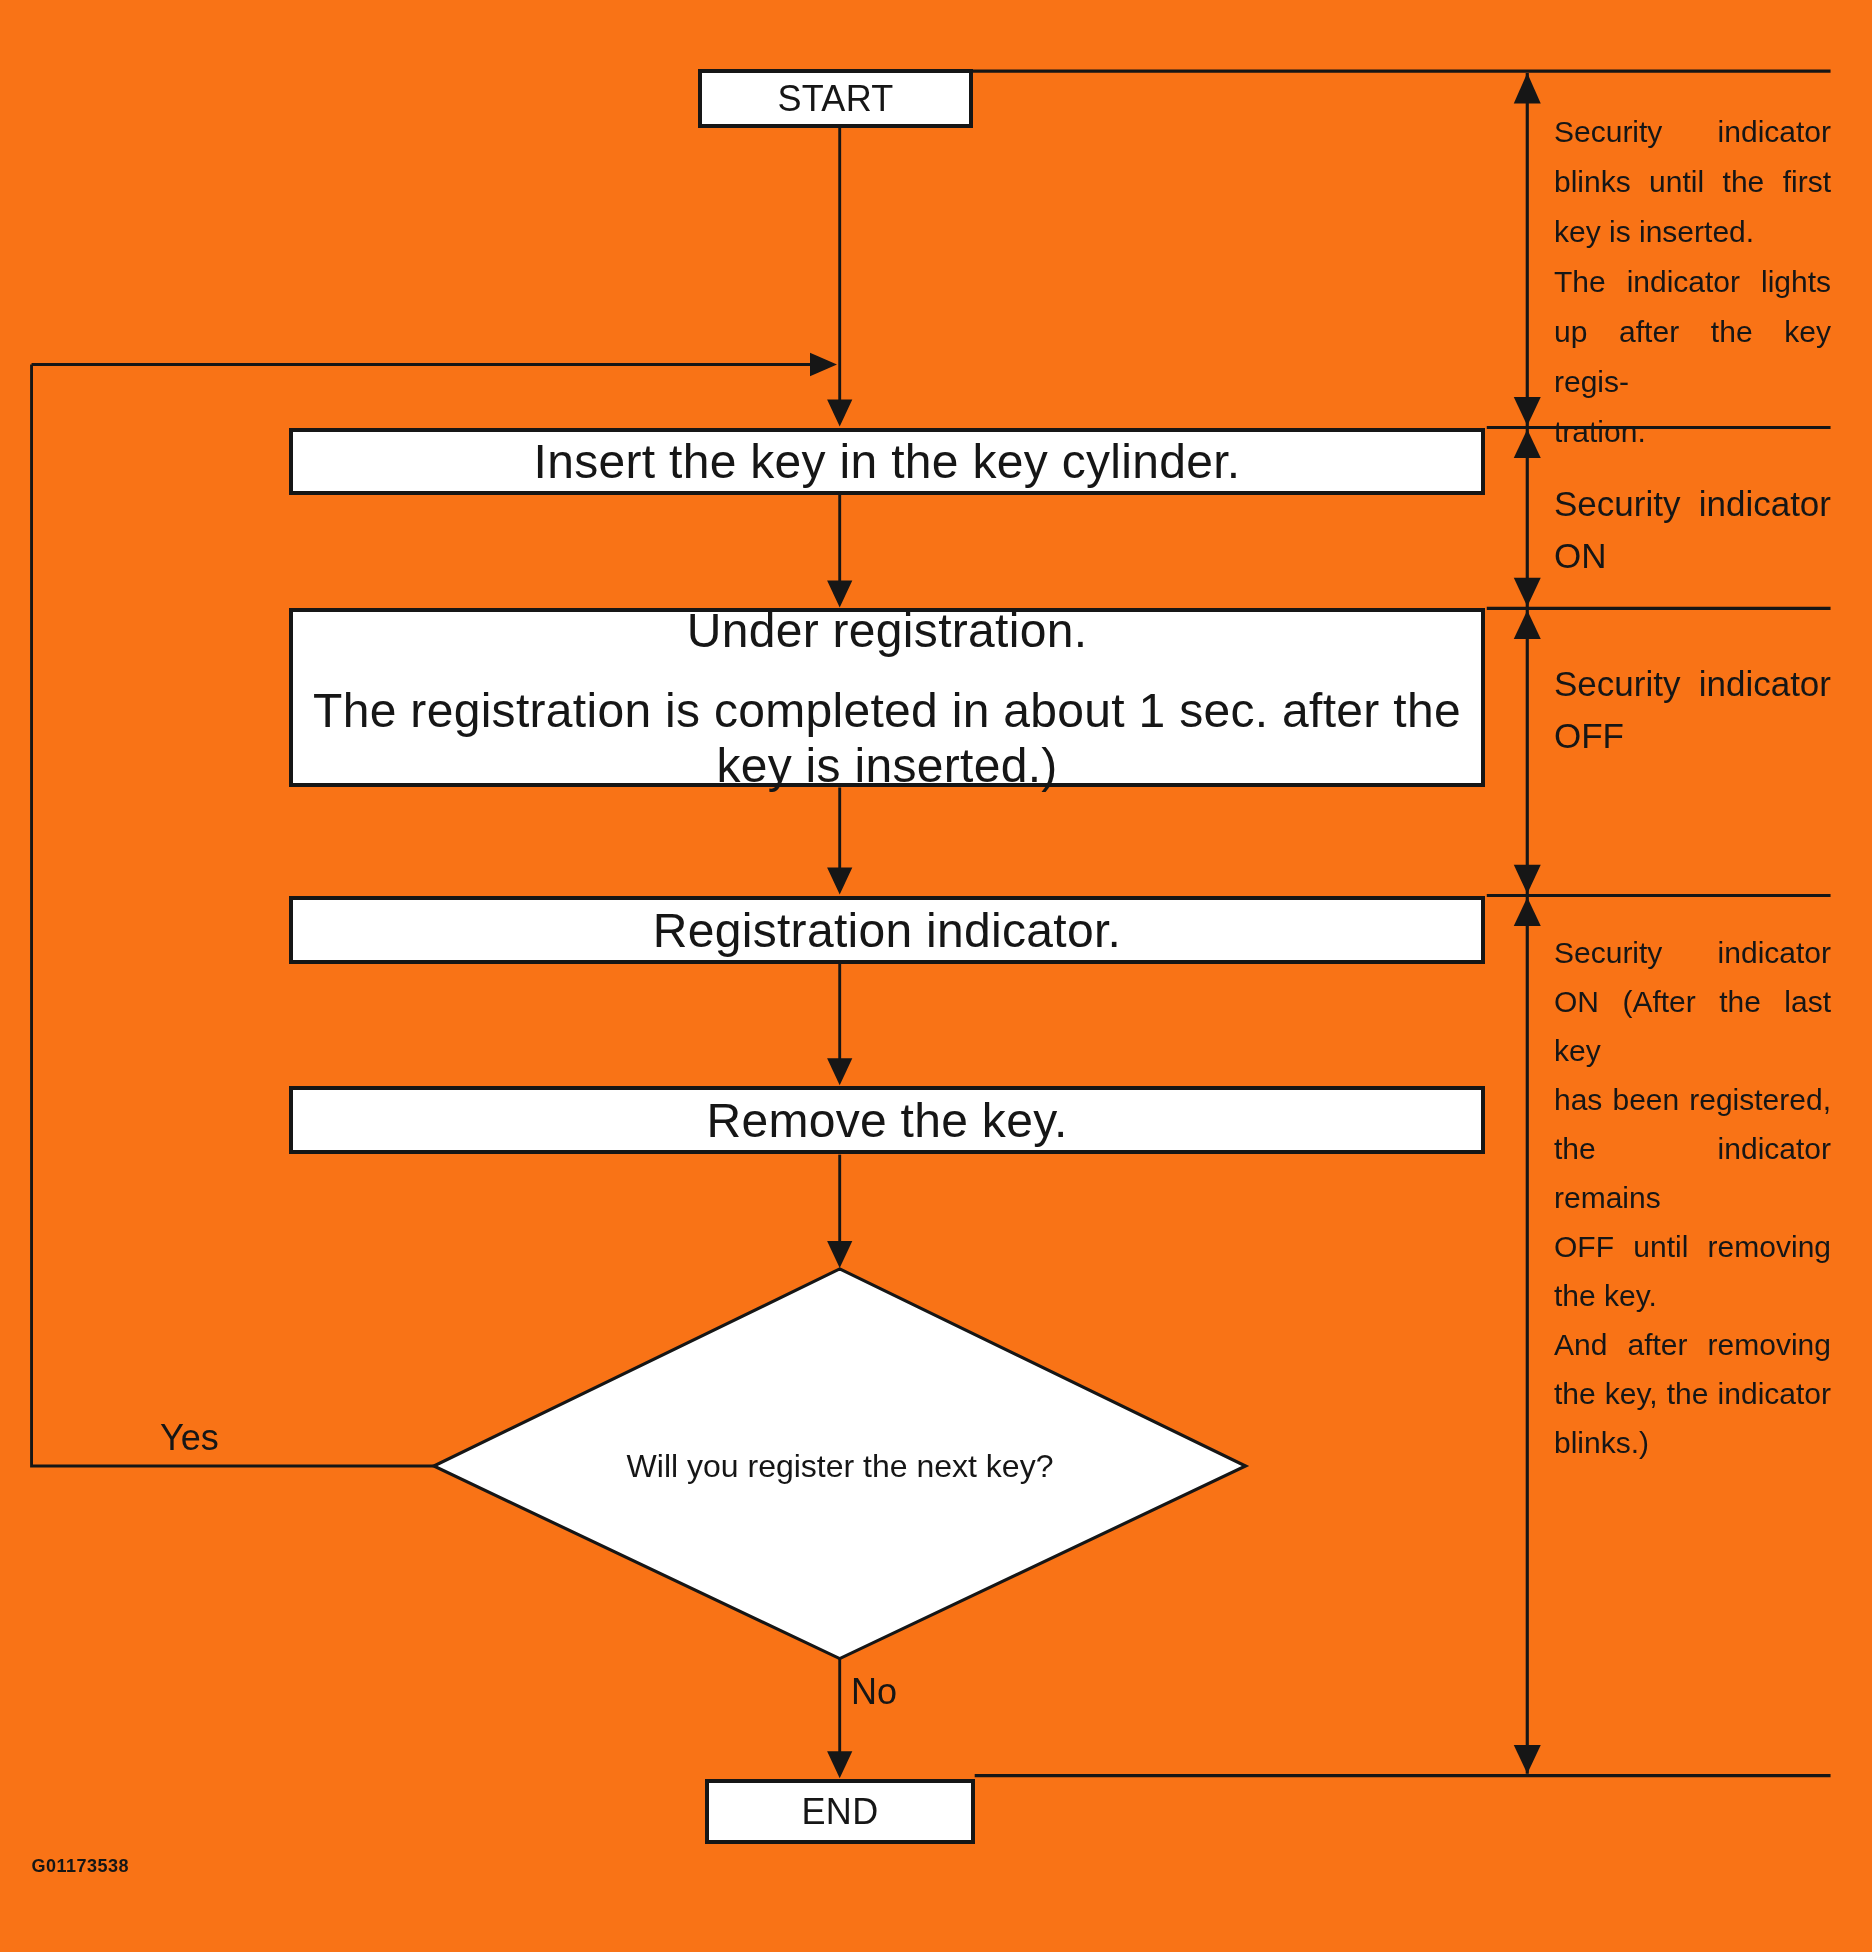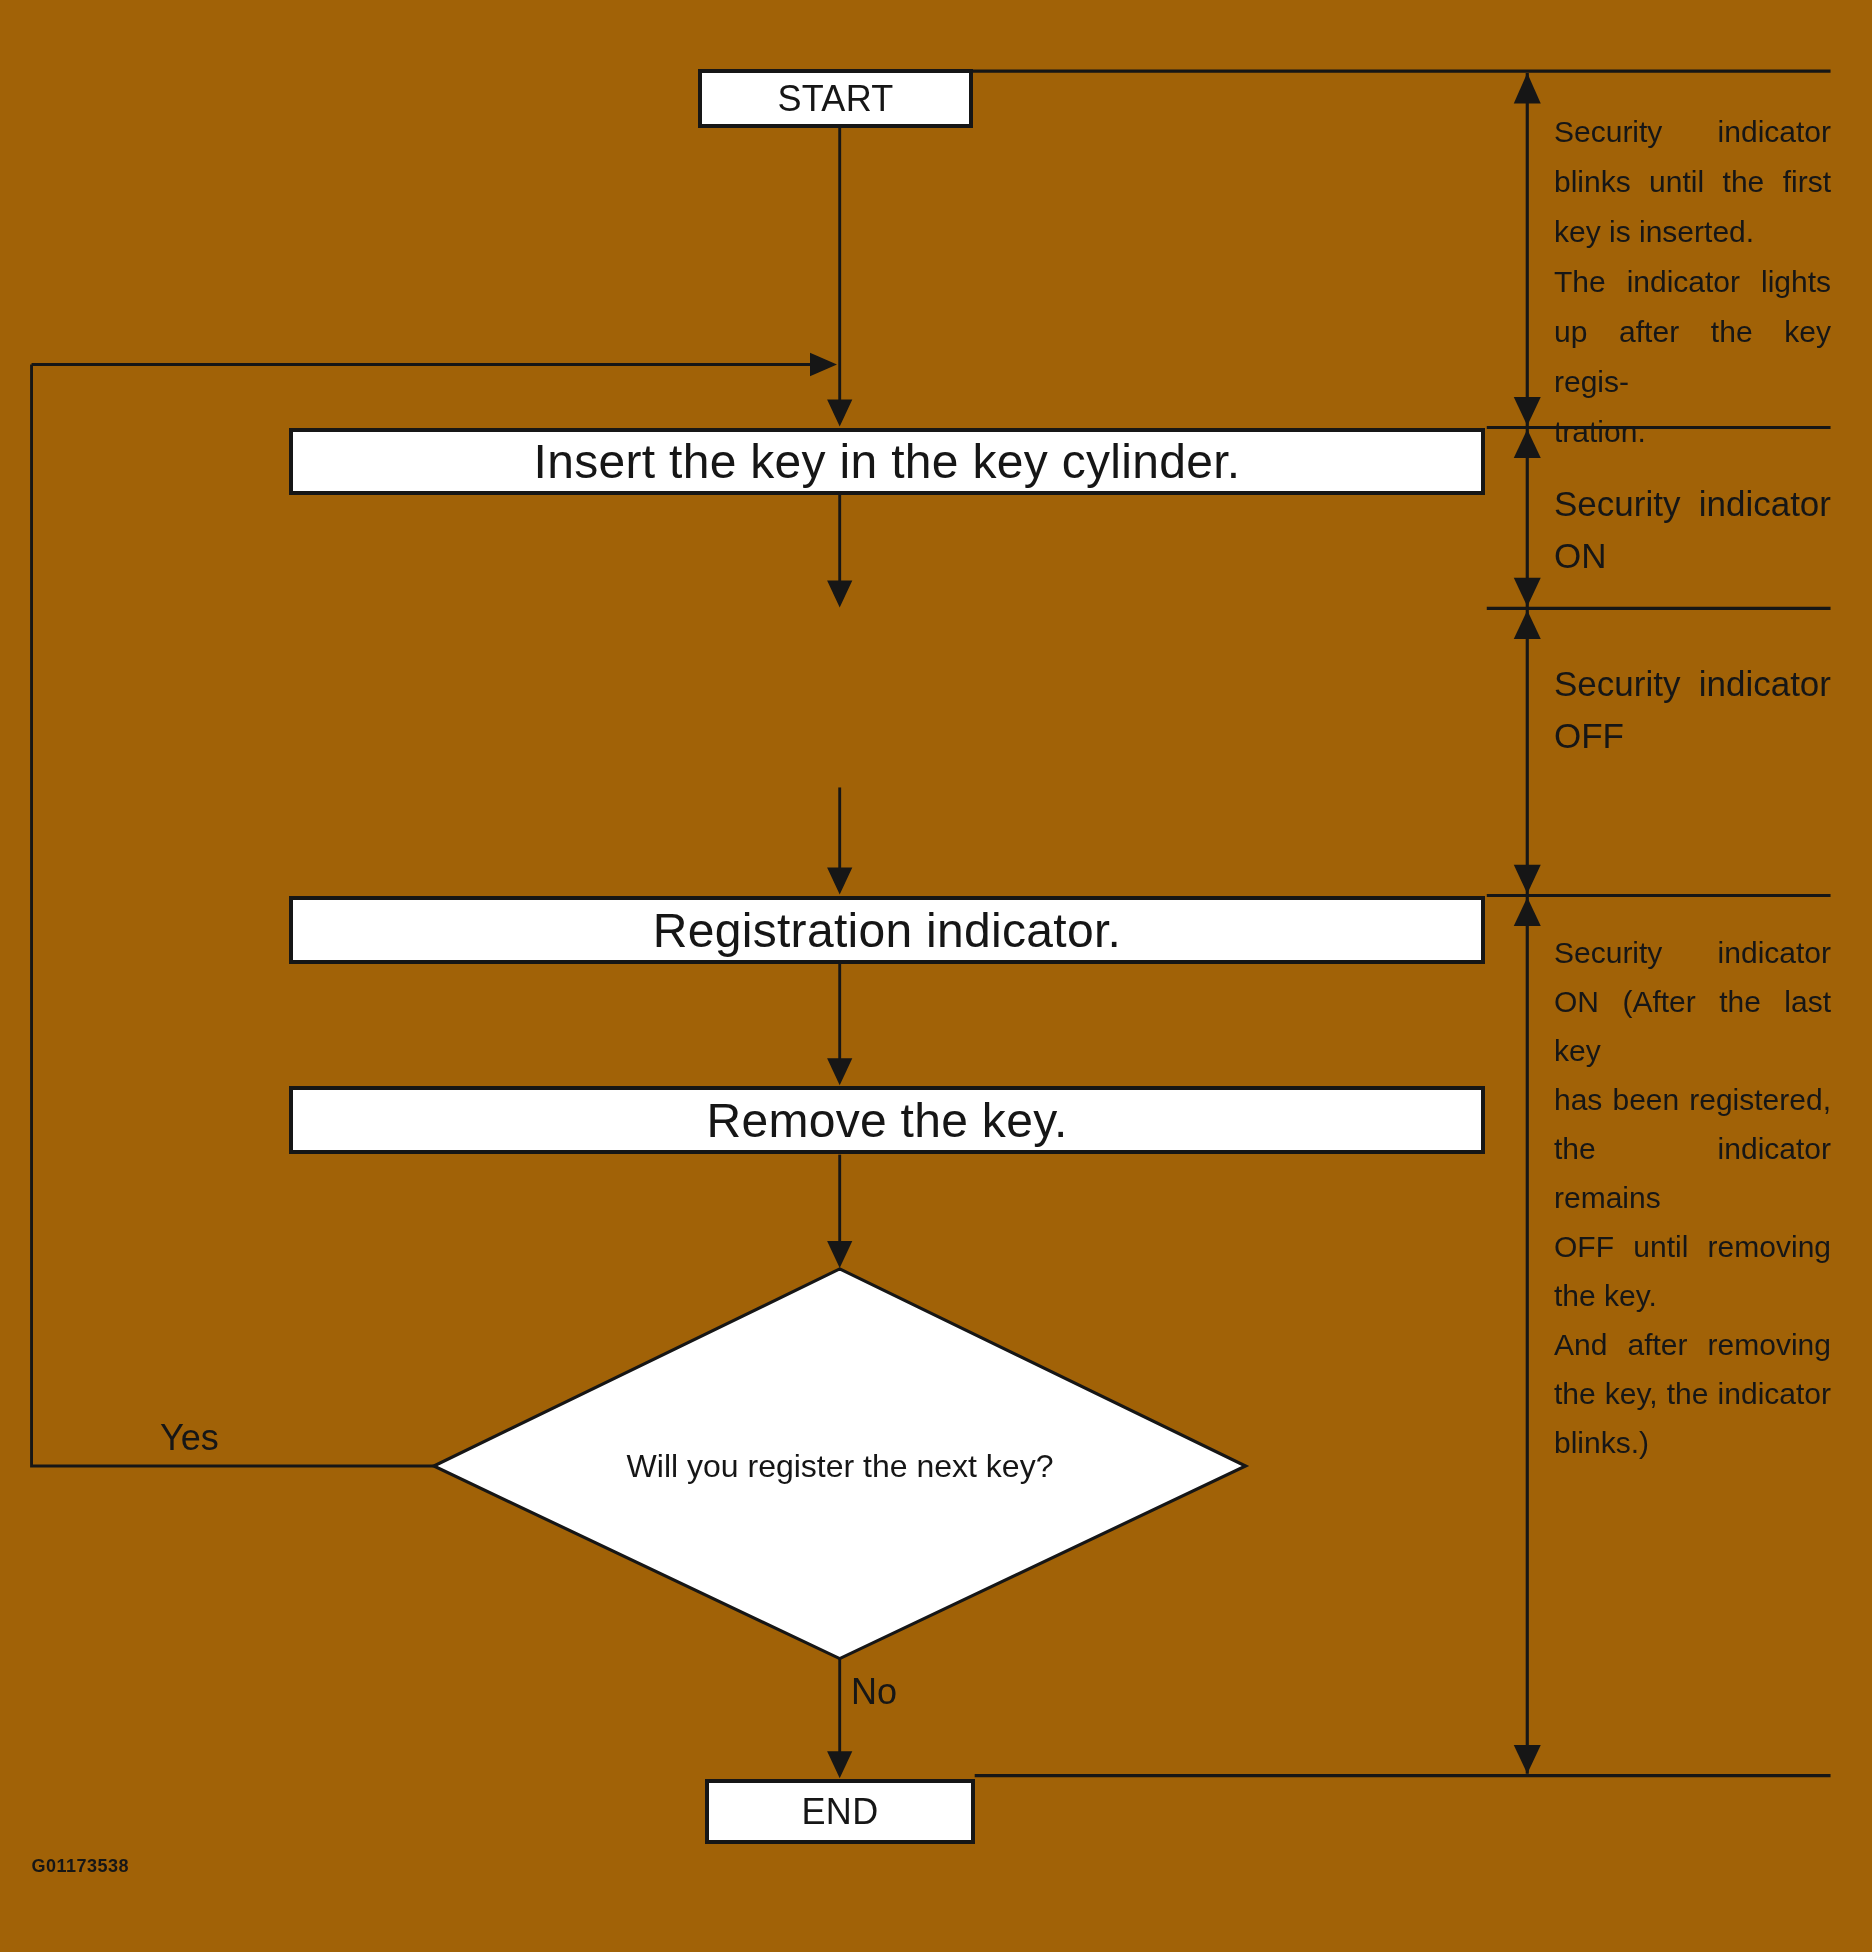--- a/index.html
+++ b/index.html
@@ -1,17 +1,17 @@
 <!DOCTYPE html>
 <html style="font-size:14.4px"><head>
 <meta charset="utf-8">
 <style>
   html,body { margin:0; padding:0; background:#ffffff; }
   .canvas {
-    position:relative; width:1872px; height:1952px; background:#a16207;
+    position:relative; width:1872px; height:1952px; background:#f97316;
     font-family:"Liberation Sans", sans-serif; color:#161616; overflow:hidden;
   }
   .lines-svg { position:absolute; left:0; top:0; width:1872px; height:1952px; }
 
   .box {
     position:absolute; box-sizing:border-box; border:4.5px solid #161616; background:#ffffff;
     display:flex; align-items:center; justify-content:center; text-align:center;
     font-size:48px; letter-spacing:0.3px;
   }
   .box.terminal { font-size:36px; }
@@ -94,20 +94,24 @@
   </svg>
 
   <div class="box terminal node-start">
     <span>START</span>
   </div>
 
   <div class="box node-insert">
     <span>Insert the key in the key cylinder.</span>
   </div>
 
+  <div class="box multiline node-under">
+    <div>Under registration.</div>
+    <div>The registration is completed in about 1 sec. after the key is inserted.)</div>
+  </div>
 
   <div class="box node-complete">
     <span>Registration indicator.</span>
   </div>
 
   <div class="box node-remove">
     <span>Remove the key.</span>
   </div>
 
   <div class="decision-label">Will you register the next key?</div>

